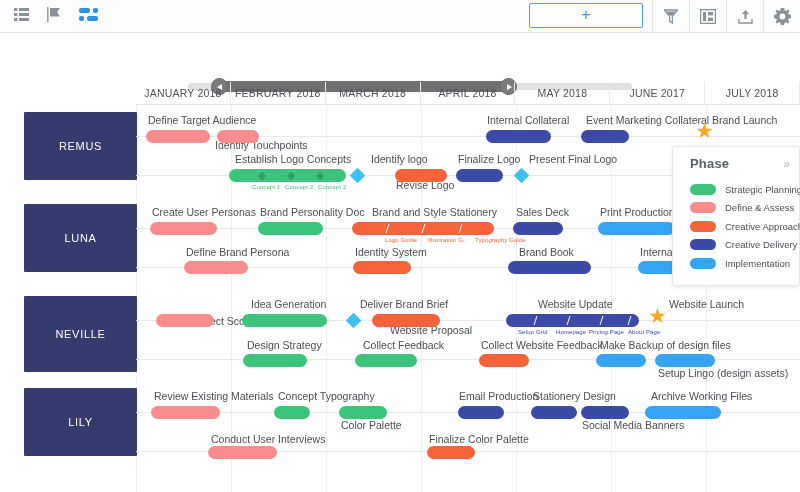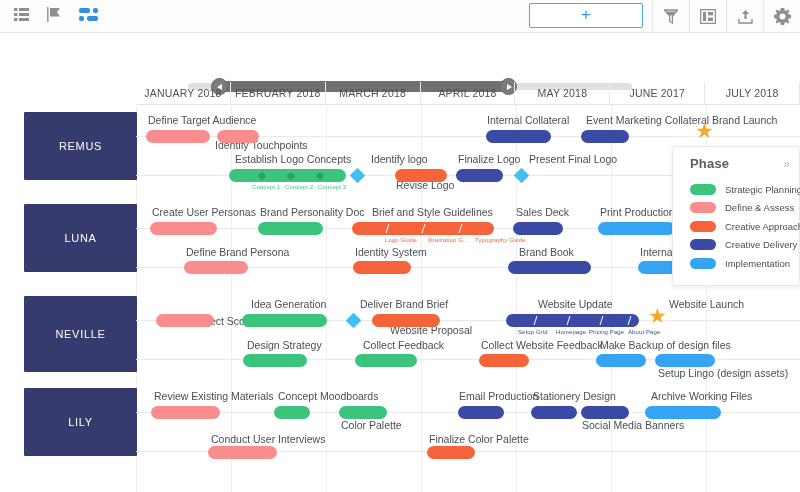--- a/index.html
+++ b/index.html
@@ -287,21 +287,21 @@
 
     <div class="rowline" style="top:228px"></div>
     <div class="rowline" style="top:267px"></div>
 
     <div class="bar-label" style="left:152px; top:206px;">Create User Personas</div>
     <div class="bar pink" style="left:150px; top:222px; width:67px;"></div>
 
     <div class="bar-label" style="left:260px; top:206px;">Brand Personality Doc</div>
     <div class="bar green" style="left:258px; top:222px; width:65px;"></div>
 
-    <div class="bar-label" style="left:372px; top:206px;">Brief and Style Guidelines</div>
+    <div class="bar-label" style="left:372px; top:206px;">Brand and Style Stationery</div>
     <div class="bar orange" style="left:352px; top:222px; width:142px;">
       <div class="seg-tick" style="left:35px"></div>
       <div class="seg-tick" style="left:71px"></div>
       <div class="seg-tick" style="left:108px"></div>
     </div>
     <div class="sub-label orange" style="left:385px; top:237px;">Logo Guide</div>
     <div class="sub-label orange" style="left:428px; top:237px;">Illustration G...</div>
     <div class="sub-label orange" style="left:475px; top:237px;">Typography Guide</div>
 
     <div class="bar-label" style="left:516px; top:206px;">Sales Deck</div>
@@ -374,21 +374,21 @@
 
   <div class="lane" style="top:0">
     <div class="lane-label" style="top:388px; height:68px;">LILY</div>
 
     <div class="rowline" style="top:412px"></div>
     <div class="rowline" style="top:451px"></div>
 
     <div class="bar-label" style="left:154px; top:390px;">Review Existing Materials</div>
     <div class="bar pink" style="left:151px; top:406px; width:69px;"></div>
 
-    <div class="bar-label" style="left:278px; top:390px;">Concept Moodboards</div>
+    <div class="bar-label" style="left:278px; top:390px;">Concept Typography</div>
     <div class="bar green" style="left:274px; top:406px; width:36px;"></div>
 
     <div class="bar-label" style="left:341px; top:419px;">Color Palette</div>
     <div class="bar green" style="left:339px; top:406px; width:48px;"></div>
 
     <div class="bar-label" style="left:459px; top:390px;">Email Production</div>
     <div class="bar navy" style="left:458px; top:406px; width:46px;"></div>
 
     <div class="bar-label" style="left:533px; top:390px;">Stationery Design</div>
     <div class="bar navy" style="left:531px; top:406px; width:46px;"></div>

